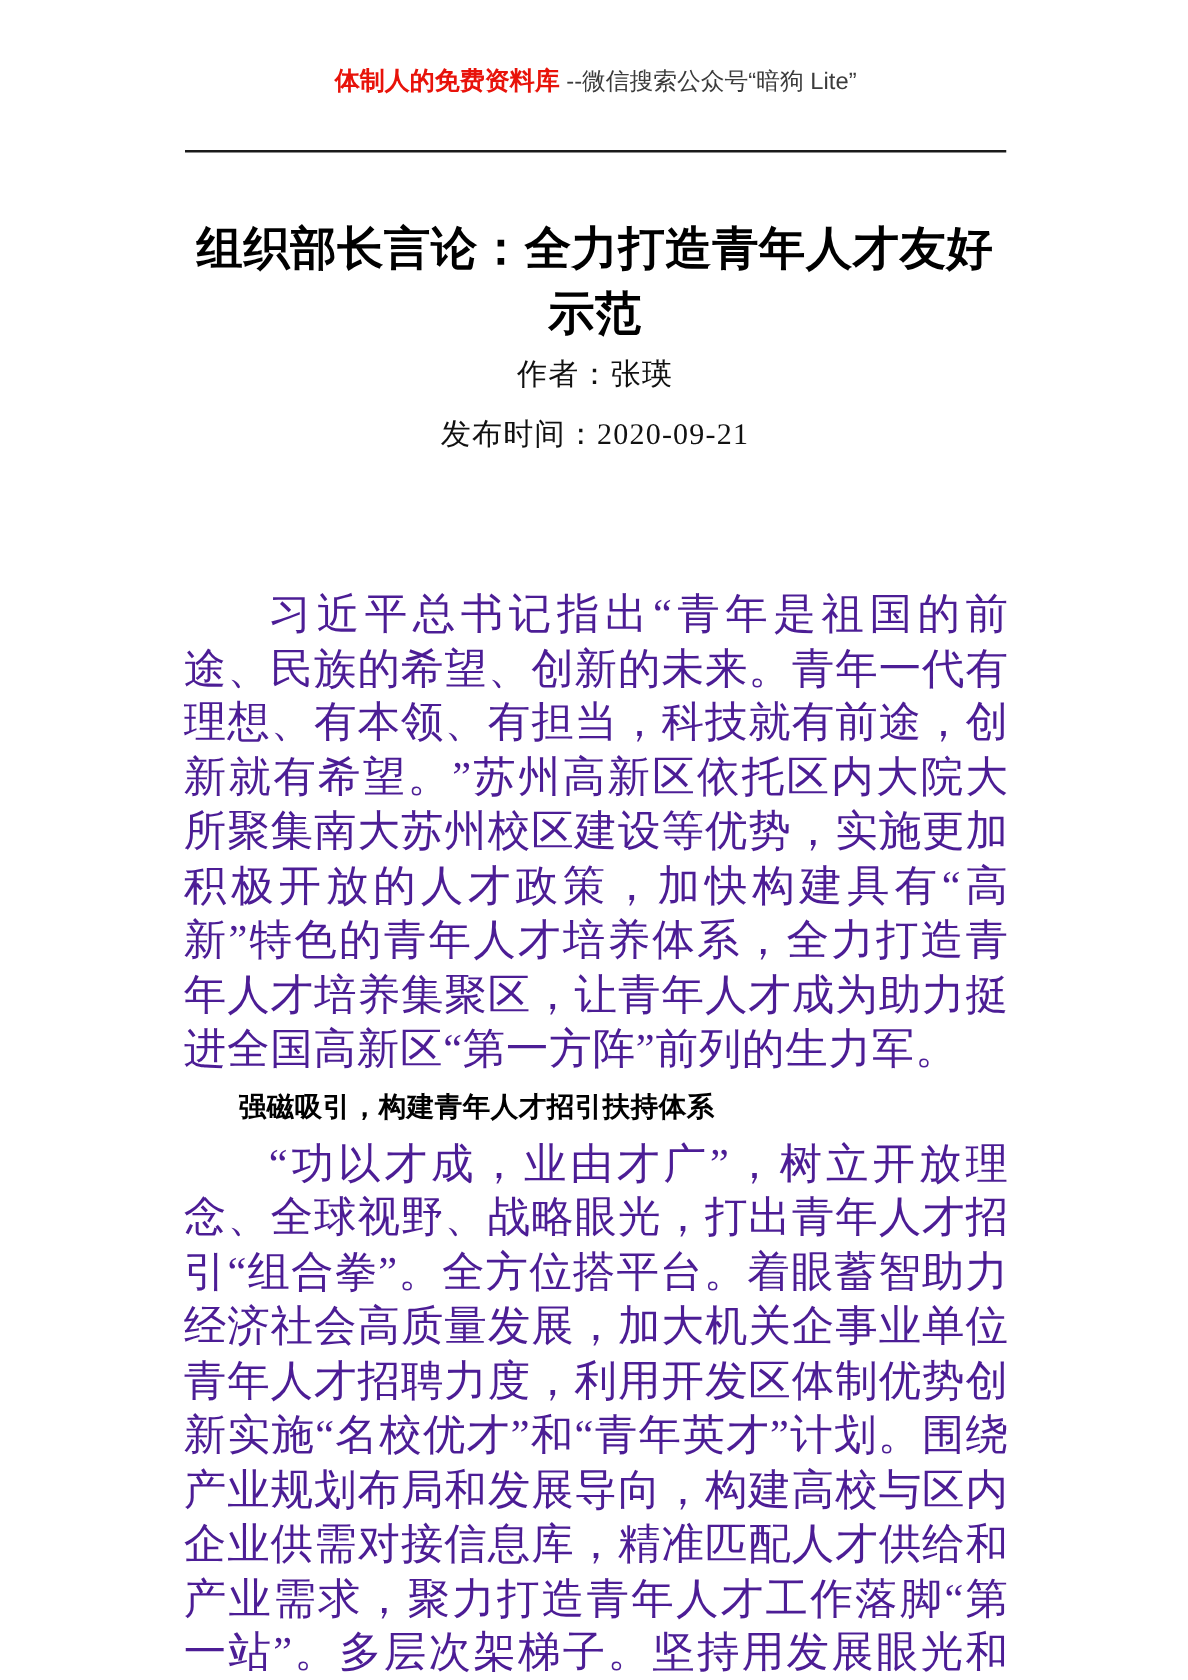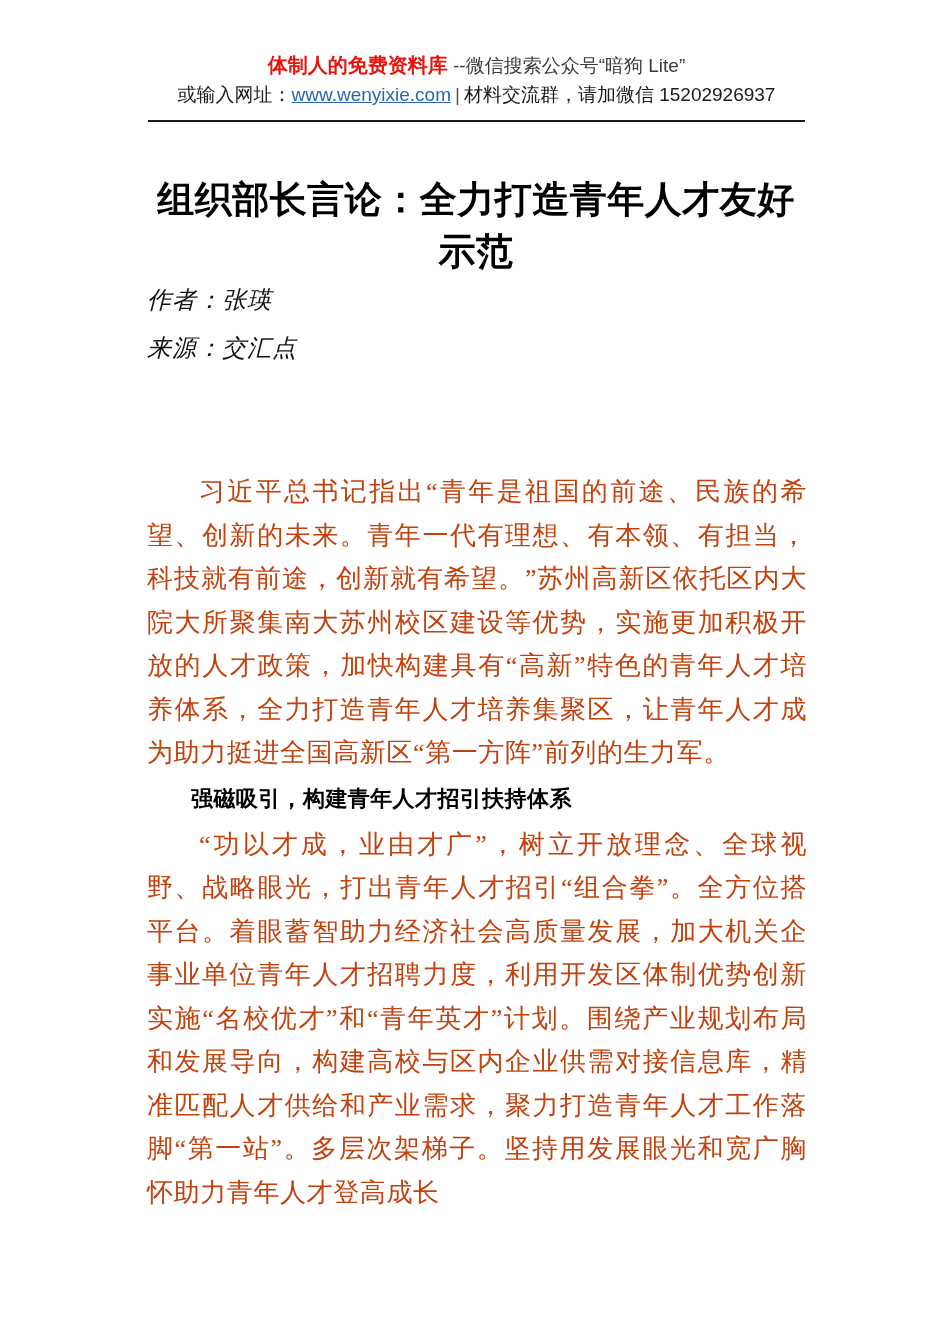--- a/index.html
+++ b/index.html
@@ -79,46 +79,45 @@
     line-height: 52px;
     letter-spacing: 0.5px;
     color: #000000;
   }
 
   .meta-block {
     position: absolute;
     left: 147px;
     top: 276px;
     width: 658px;
-    text-align: left;
-    font-style: italic;
+    text-align: center;
   }
   .meta-line {
     font-family: "Liberation Serif", "DejaVu Serif", serif;
     font-size: 24px;
     line-height: 48px;
     color: #111111;
     letter-spacing: 1px;
   }
 
   
   .body-block {
     position: absolute;
     left: 147px;
     top: 470px;
     width: 660px;
   }
   .para {
     font-family: "Liberation Serif", "DejaVu Serif", serif;
-    font-size: 26px;
+    font-size: 34px;
     line-height: 43.5px;
     letter-spacing: 0.6px;
     text-align: justify;
     text-justify: inter-ideograph;
-    color: #c2410c;
+    color: #4c1d95;
     margin: 0;
     text-indent: 2em;
   }
   .sec-head {
     font-family: "Liberation Sans", "DejaVu Sans", sans-serif;
     font-weight: bold;
     font-size: 22px;
     line-height: 48px;
     letter-spacing: 0.4px;
     color: #000000;
@@ -126,29 +125,28 @@
     text-indent: 2em;
   }
 </style>
 </head>
 <body>
 
 <div class="page">
 
   <div class="wm-header">
     <div class="wm-line wm-line-1"><span class="wm-red">体制人的免费资料库</span><span class="wm-plain"> --微信搜索公众号“暗狗 Lite”</span></div>
-    <div class="wm-line wm-line-2"><span>或输入网址：</span><span class="wm-link">www.wenyixie.com</span><span class="wm-sep">|</span><span>材料交流群，请加微信 15202926937</span></div>
   </div>
   <div class="wm-rule"></div>
 
   <h1 class="doc-title">组织部长言论：全力打造青年人才友好示范</h1>
 
   <div class="meta-block">
     <div class="meta-line">作者：张瑛</div>
-    <div class="meta-line">来源：交汇点</div>
+    <div class="meta-line">发布时间：2020-09-21</div>
   </div>
 
   <div class="body-block">
       <p class="para">习近平总书记指出“青年是祖国的前途、民族的希望、创新的未来。青年一代有理想、有本领、有担当，科技就有前途，创新就有希望。”苏州高新区依托区内大院大所聚集南大苏州校区建设等优势，实施更加积极开放的人才政策，加快构建具有“高新”特色的青年人才培养体系，全力打造青年人才培养集聚区，让青年人才成为助力挺进全国高新区“第一方阵”前列的生力军。</p>
       <p class="sec-head">强磁吸引，构建青年人才招引扶持体系</p>
       <p class="para">“功以才成，业由才广”，树立开放理念、全球视野、战略眼光，打出青年人才招引“组合拳”。全方位搭平台。着眼蓄智助力经济社会高质量发展，加大机关企事业单位青年人才招聘力度，利用开发区体制优势创新实施“名校优才”和“青年英才”计划。围绕产业规划布局和发展导向，构建高校与区内企业供需对接信息库，精准匹配人才供给和产业需求，聚力打造青年人才工作落脚“第一站”。多层次架梯子。坚持用发展眼光和宽广胸怀助力青年人才登高成长</p>
     </div>
 
 </div>
 

